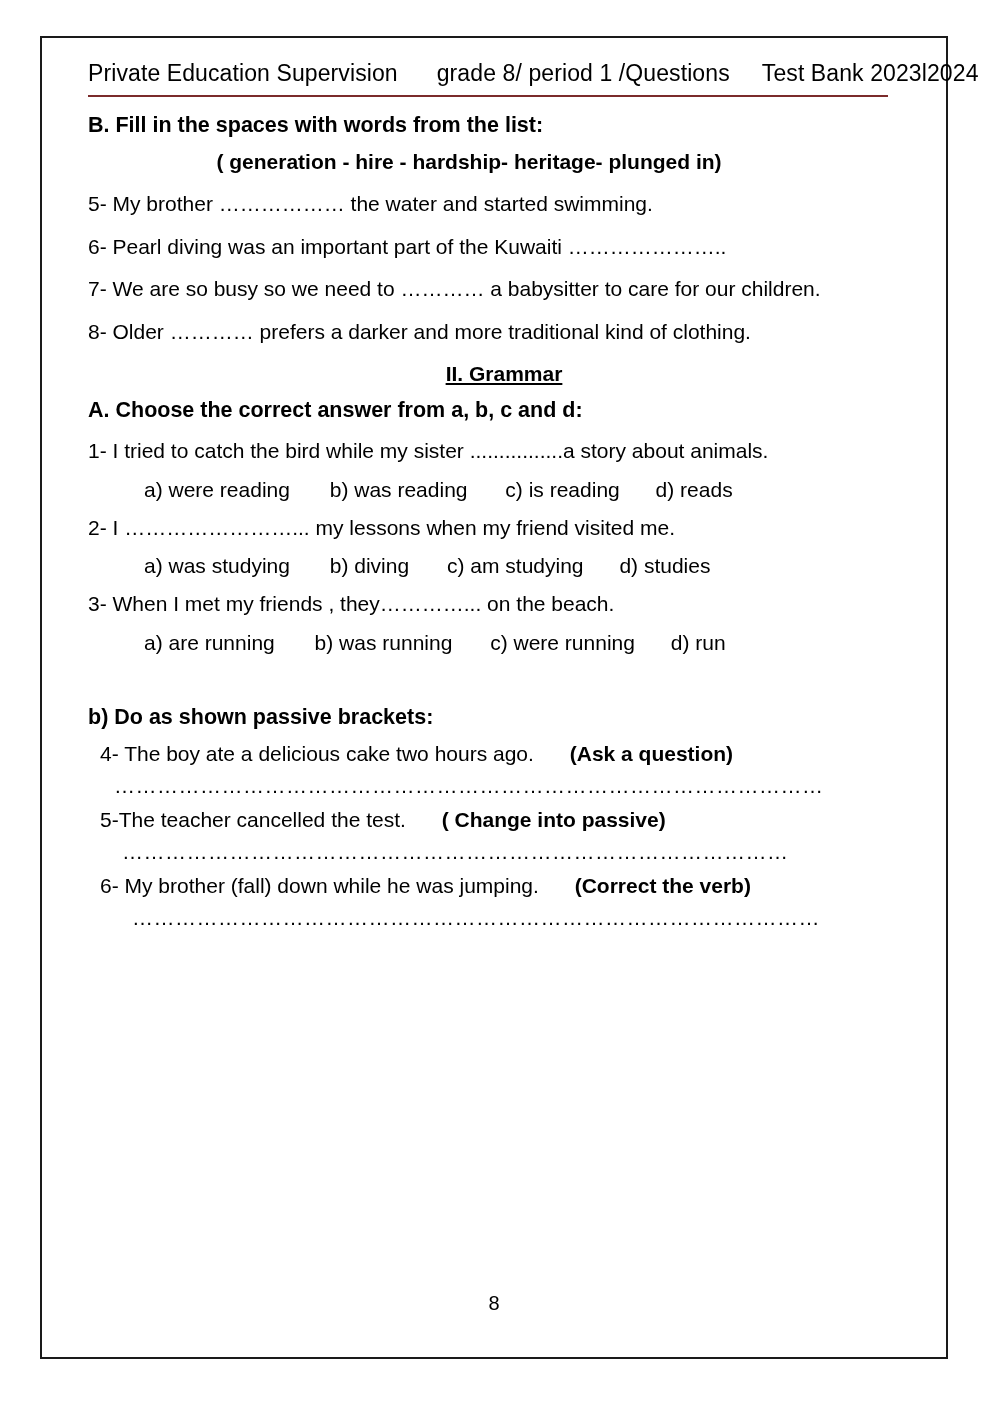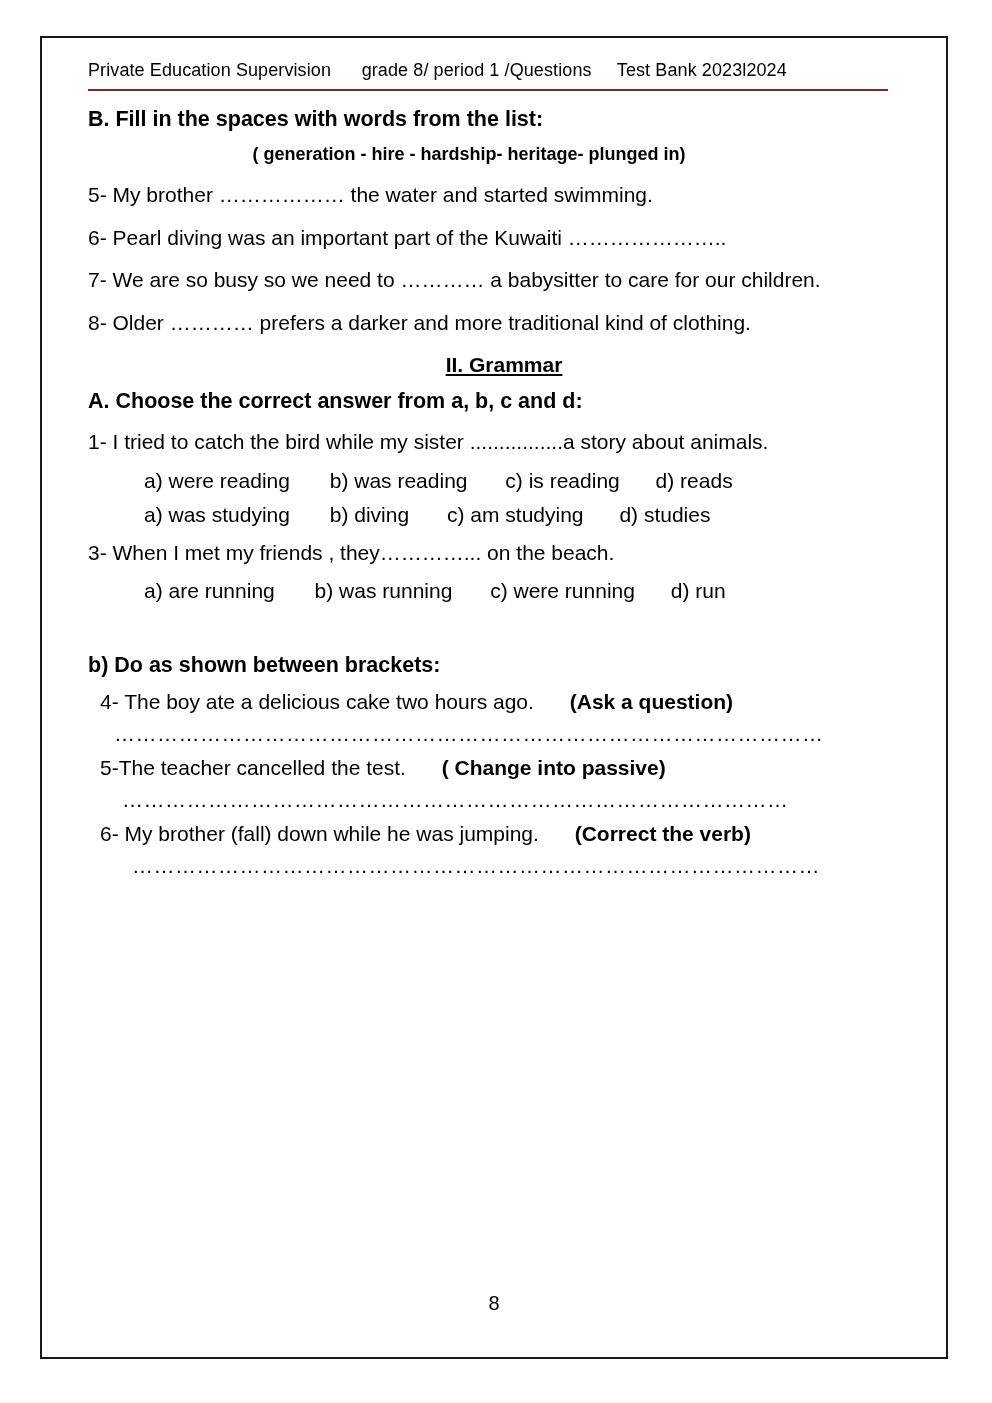--- a/index.html
+++ b/index.html
@@ -24,42 +24,42 @@
     box-sizing: border-box;
     background: #ffffff;
   }
   .inner {
     position: absolute;
     left: 46px;
     top: 22px;
     right: 26px;
   }
   .header-line {
-    font-size: 18px;
+    font-size: 23px;
     letter-spacing: 0.1px;
     white-space: nowrap;
     padding-bottom: 6px;
   }
   .header-line .seg {
     display: inline;
   }
   .header-rule {
     border-bottom: 2.5px solid #7b2b2b;
     width: 800px;
     margin-top: 2px;
     margin-bottom: 16px;
   }
   .sec-title {
     font-weight: bold;
     font-size: 21.5px;
     margin: 6px 0 12px 0;
   }
   .wordlist {
     font-weight: bold;
-    font-size: 18px;
+    font-size: 21px;
     text-align: center;
     margin: 4px 0 14px 0;
     padding-right: 70px;
   }
   .q {
     font-size: 21px;
     line-height: 1.55;
     margin: 0 0 10px 0;
   }
   .opts {
@@ -143,38 +143,39 @@
     <div class="sec-title">A. Choose the correct answer from a, b, c and d:</div>
 
     <div class="q">1- I tried to catch the bird while my sister ................a story about animals.</div>
     <div class="opts">
       <span class="g-a">a) were reading</span>
       <span class="g-b">b) was reading</span>
       <span class="g-c">c) is reading</span>
       <span class="g-d">d) reads</span>
     </div>
 
+    <div class="q">2- I ……………………... my lessons when my friend visited me.</div>
     <div class="opts">
       <span class="g-a">a) was studying</span>
       <span class="g-b">b) diving</span>
       <span class="g-c">c) am studying</span>
       <span class="g-d">d) studies</span>
     </div>
 
     <div class="q">3- When I met my friends , they…………... on the beach.</div>
     <div class="opts">
       <span class="g-a">a) are running</span>
       <span class="g-b">b) was running</span>
       <span class="g-c">c) were running</span>
       <span class="g-d">d) run</span>
     </div>
 
     <div class="spacer"></div>
 
-    <div class="sec-title">b) Do as shown between brackets:</div>
+    <div class="sec-title">b) Do as shown passive brackets:</div>
 
     <div class="taskline">
       <span>4- The boy ate a delicious cake two hours ago.</span>
       <span class="instr">(Ask a question)</span>
     </div>
     <div class="dots-line a">………………………………………………………………………………………</div>
 
     <div class="taskline">
       <span>5-The teacher cancelled the test.</span>
       <span class="instr">( Change into passive)</span>

